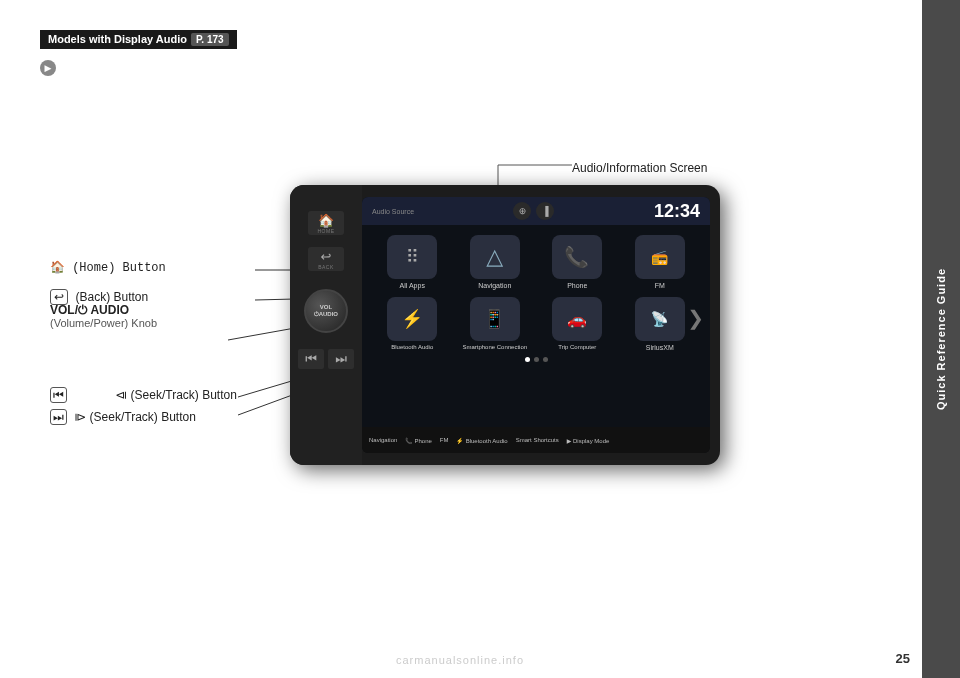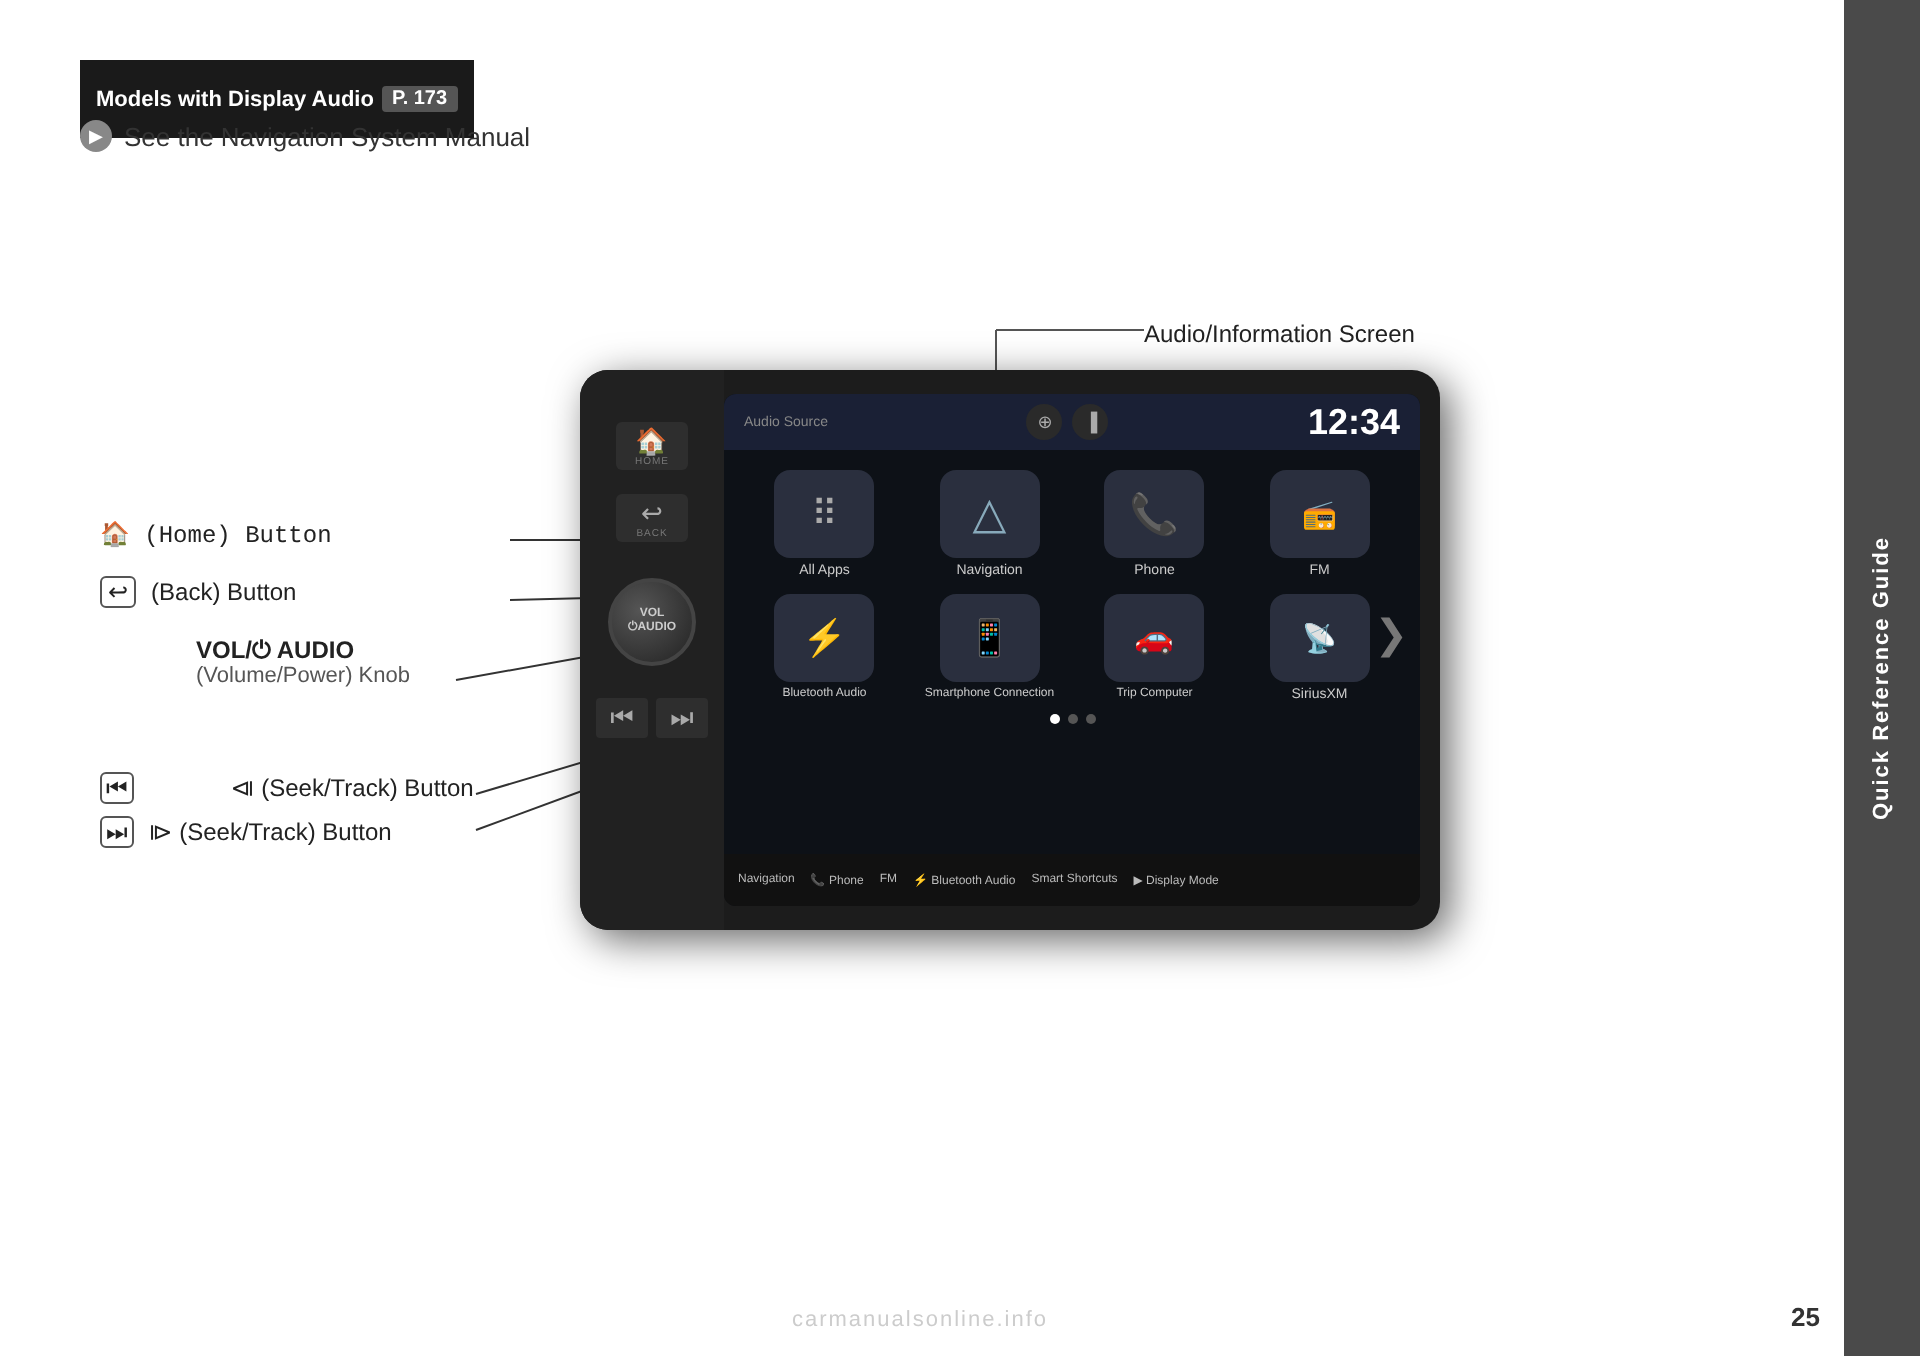--- a/index.html
+++ b/index.html
@@ -46,23 +46,23 @@
 
     
     .header-badge {
       position: absolute;
       top: 30px;
       left: 40px;
       background: #1a1a1a;
       color: #fff;
       font-size: 11px;
       font-weight: bold;
-      padding: 13px 8px;
+      padding: 3px 8px;
       display: inline-flex;
-      align-items: center;
+      align-items: flex-start;
       gap: 4px;
     }
     .header-badge .arrow-badge {
       background: #555;
       color: #fff;
       font-size: 10px;
       padding: 1px 5px;
       border-radius: 2px;
     }
 
@@ -125,21 +125,20 @@
   <span class="right-tab-text">Quick Reference Guide</span>
 </div>
 
 <div class="header-badge">
   <span>Models with Display Audio</span>
   <span class="arrow-badge">P. 173</span>
 </div>
 
 <div class="nav-line">
   <span class="nav-circle">▶</span>
-  <span>See the Navigation System Manual</span>
 </div>
 
 <svg class="callout-svg">
 
   <line x1="498" y1="195" x2="498" y2="165" stroke="#555" stroke-width="1"></line>
   <line x1="498" y1="165" x2="572" y2="165" stroke="#555" stroke-width="1"></line>
   <circle cx="498" cy="195" r="3" fill="white" stroke="#555" stroke-width="1.5"></circle>
 
   <line x1="255" y1="270" x2="295" y2="270" stroke="#333" stroke-width="1"></line>
   <circle cx="296" cy="270" r="3" fill="white" stroke="#555" stroke-width="1.5"></circle>
@@ -166,21 +165,21 @@
     <span class="icon-box">🏠</span>
   </span>
   <span style="font-size:12px; color:#222;">(Home) Button</span>
 </div>
 
 <div class="label-container" style="position:absolute; top:287px; left:50px;">
   <span style="font-size:12px; color:#222; border:1.5px solid #555; border-radius:3px; padding:0 3px; margin-right:3px;">↩</span>
   <span style="font-size:12px; color:#222;">(Back) Button</span>
 </div>
 
-<div class="label-container" style="position:absolute; top:318px; left:50px;margin-left:48px;">
+<div class="label-container" style="position:absolute; top:303px; left:50px;">
   <div style="font-size:12px; color:#222; font-weight:bold;">VOL/⏻ AUDIO</div>
   <div style="font-size:11px; color:#555;">(Volume/Power) Knob</div>
 </div>
 
 <div class="label-container" style="position:absolute; top:385px; left:50px;">
   <span style="font-size:12px; color:#222; border:1.5px solid #555; border-radius:3px; padding:0 2px; margin-right:3px;">⏮</span>
   <span style="font-size:12px; color:#222;margin-left:41px;">⧏ (Seek/Track) Button</span>
 </div>
 
 <div class="label-container" style="position:absolute; top:407px; left:50px;">

